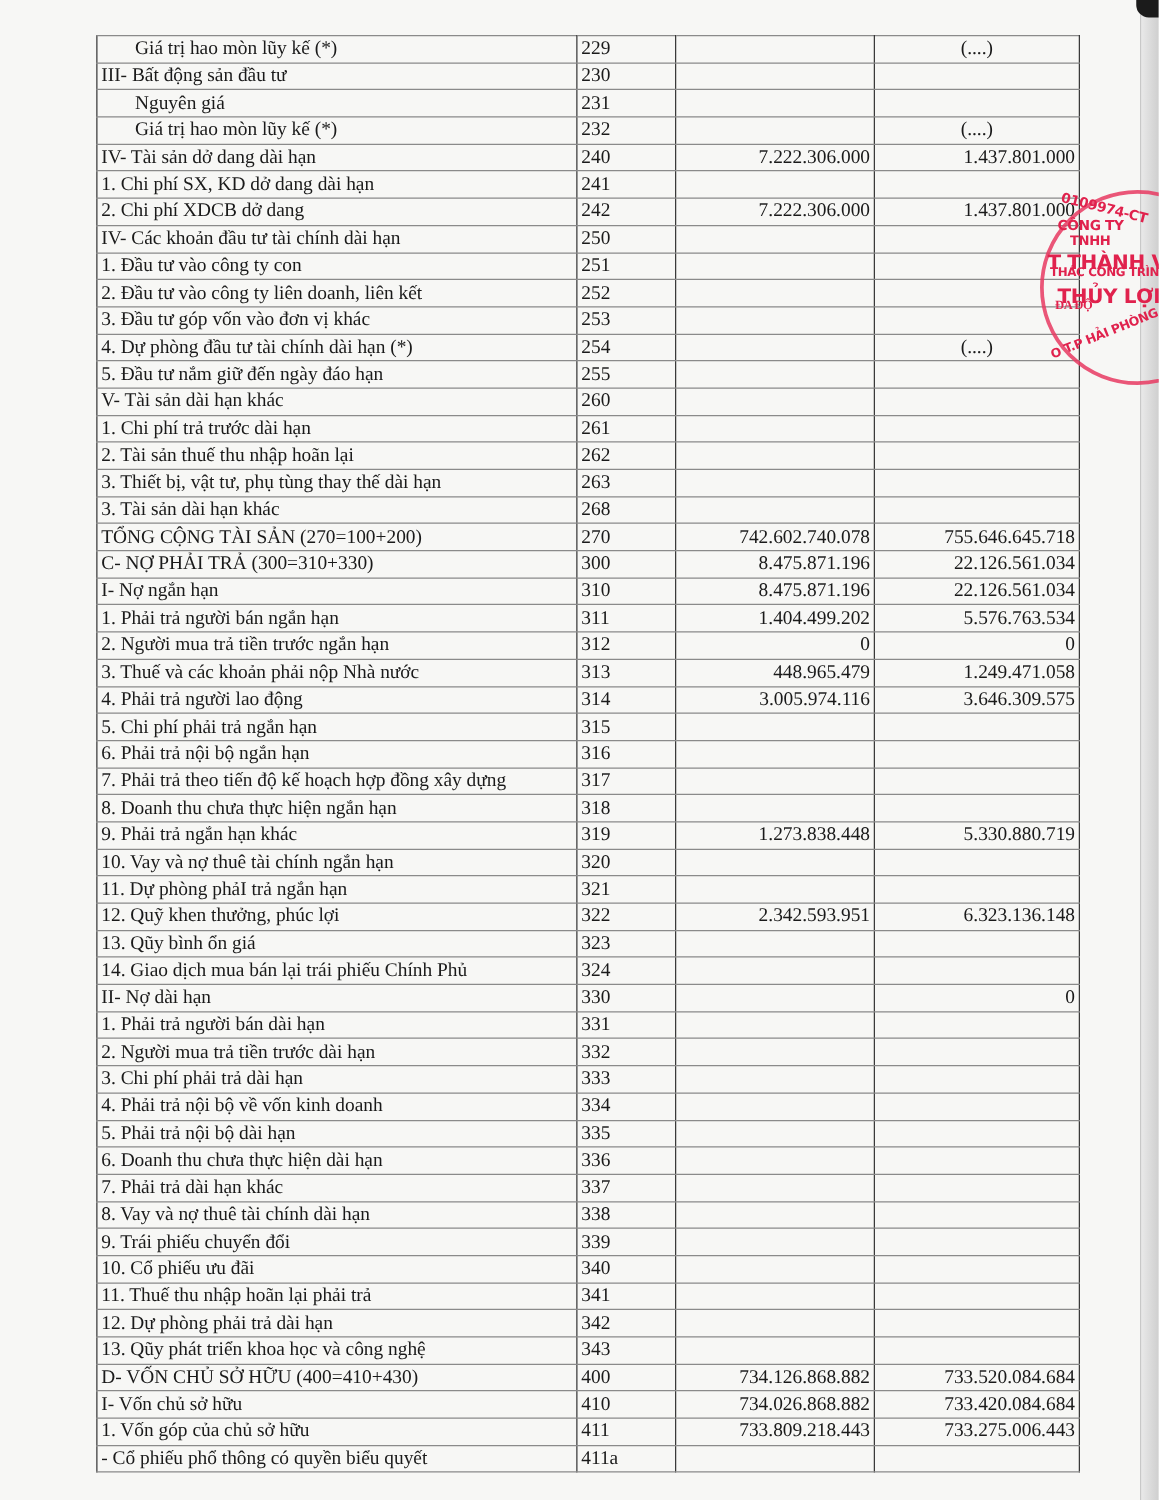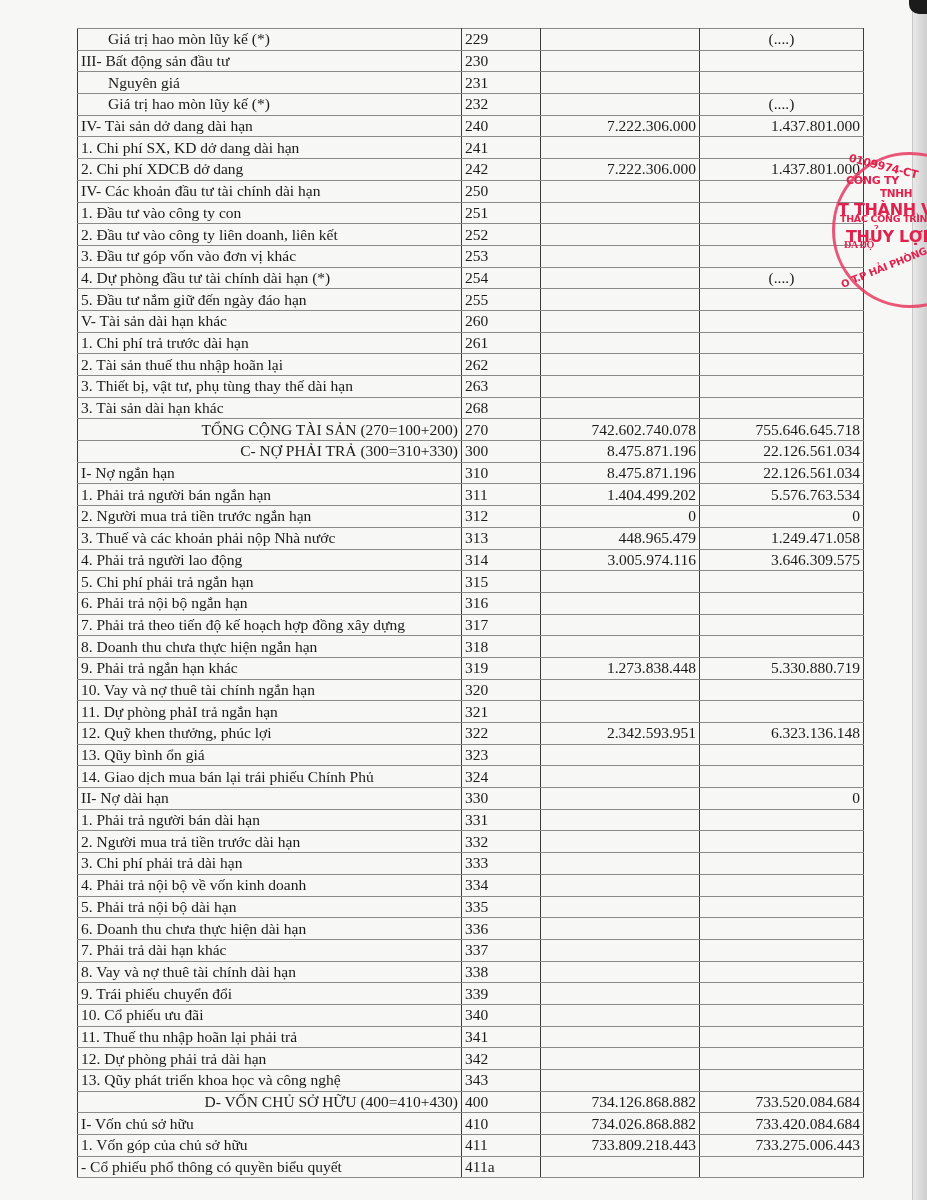--- a/index.html
+++ b/index.html
@@ -30,37 +30,37 @@
     white-space: nowrap; overflow: hidden;
   }
   col.c-name { width: 384px; }
   col.c-code { width: 79px; }
   col.c-v1 { width: 159px; }
   col.c-v2 { width: 164px; }
   td.code { }
   td.num { text-align: right; }
   tr.bold td { font-weight: normal; }
   tr.indent td.name { padding-left: 30px; }
-  tr.center td.name { text-align: right; }
+  tr.center td.name { text-align: left; }
   td.paren { text-align: center; }
   .stamp {
     position: absolute; left: 832px; top: 152px; width: 130px; height: 150px;
     color: #e0224d; font-family: "DejaVu Sans", sans-serif; font-weight: bold;
     pointer-events: none;
   }
   .stamp .ring {
     position: absolute; left: 0; top: 0; width: 150px; height: 150px;
     border: 3px solid #e83a62; border-radius: 50%; opacity: 0.85;
   }
   .stamp .line {
     position: absolute; left: 10px; font-size: 10.5px; white-space: nowrap; letter-spacing: -0.3px;
   }
   .stamp .l0 { top: 8px; left: 16px; font-size: 11px; transform: rotate(14deg); }
   .stamp .l1 { top: 22px; left: 14px; font-size: 11px; text-align: right; }
-  .stamp .l2 { top: 35px; left: 24px; margin-left: 24px; }
+  .stamp .l2 { top: 35px; left: 24px; }
   .stamp .l3 { top: 48px; left: 6px; font-size: 16px; }
   .stamp .l4 { top: 61px; left: 8px; font-size: 9.5px; }
   .stamp .l5 { top: 75px; left: 14px; font-size: 16px; }
   .stamp .l6 { top: 87px; left: 12px; font-size: 10px; font-family: Liberation Serif, serif; }
   .stamp .l7 { top: 110px; left: 6px; font-size: 10px; transform: rotate(-22deg); }
 </style>
 </head>
 <body>
 
 <div class="scan-edge"></div>

